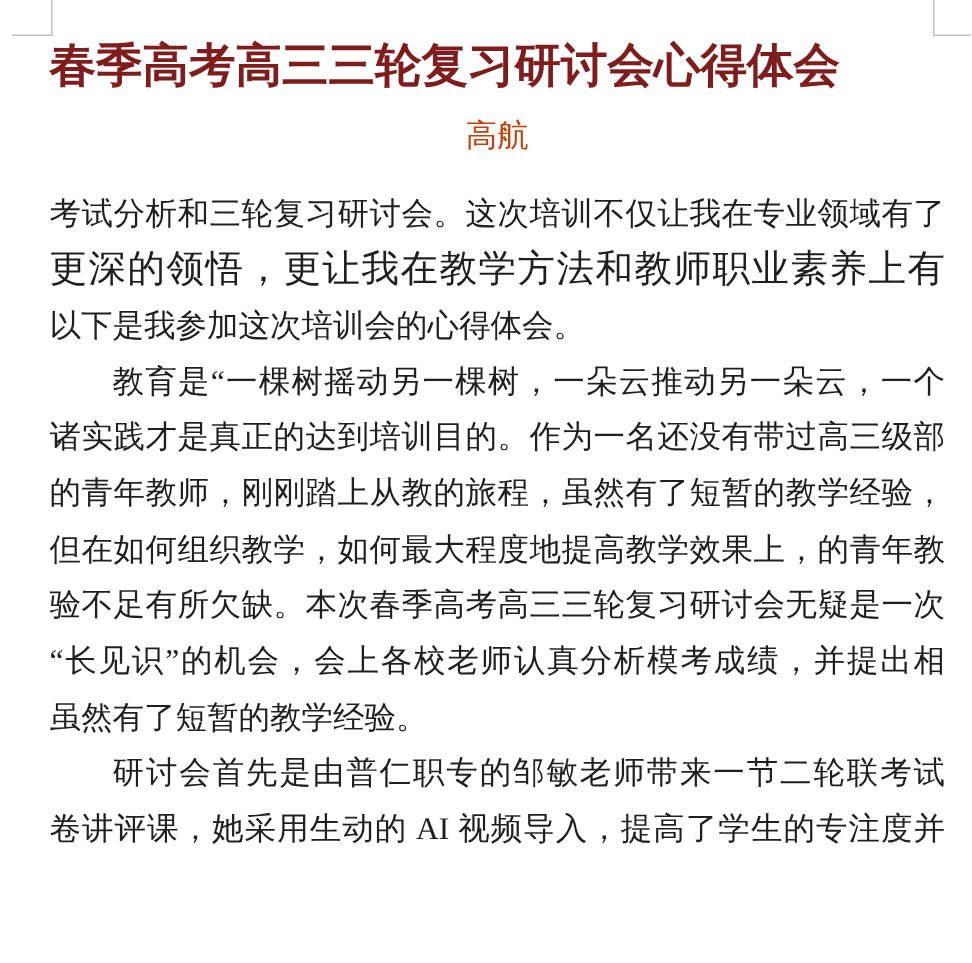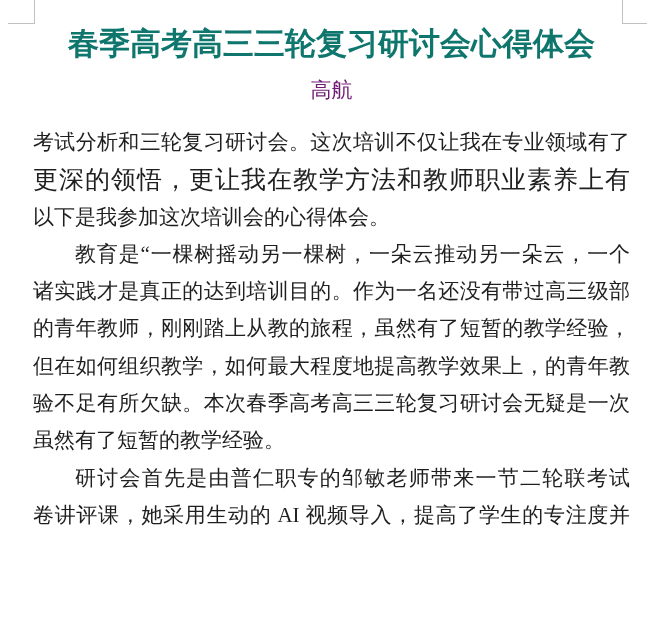--- a/index.html
+++ b/index.html
@@ -31,30 +31,30 @@
     position: absolute;
     left: 33px; top: 0;
     width: 597px;
   }
   .title {
     margin: 24px 0 0 0;
     font-family: "Liberation Sans", sans-serif;
     font-weight: bold;
     font-size: 31px;
     line-height: 40px;
-    text-align: center;
-    color: #0f766e;
+    text-align: left;
+    color: #7f1d1d;
     white-space: nowrap;
   }
   .author {
     margin-top: 11px;
     font-size: 21px;
     line-height: 30px;
     text-align: center;
-    color: #701a75;
+    color: #c2410c;
   }
   .body-text {
     margin-top: 19px;
     font-size: 21px;
   }
   .line {
     height: 37.3px;
     line-height: 37.3px;
     overflow: hidden;
     text-align: justify;
@@ -85,20 +85,21 @@
         <div class="line full tight">更深的领悟，更让我在教学方法和教师职业素养上有了心得认识，</div>
         <div class="line last">以下是我参加这次培训会的心得体会。</div>
       </div>
 
       <div class="paragraph">
         <div class="line full first">教育是“一棵树摇动另一棵树，一朵云推动另一朵云，一个</div>
         <div class="line full">诸实践才是真正的达到培训目的。作为一名还没有带过高三级部</div>
         <div class="line full">的青年教师，刚刚踏上从教的旅程，虽然有了短暂的教学经验，</div>
         <div class="line full">但在如何组织教学，如何最大程度地提高教学效果上，的青年教师</div>
         <div class="line full">验不足有所欠缺。本次春季高考高三三轮复习研讨会无疑是一次</div>
+        <div class="line full">“长见识”的机会，会上各校老师认真分析模考成绩，并提出相</div>
         <div class="line last">虽然有了短暂的教学经验。</div>
       </div>
 
       <div class="paragraph">
         <div class="line full first">研讨会首先是由普仁职专的邹敏老师带来一节二轮联考试</div>
         <div class="line full">卷讲评课，她采用生动的 AI 视频导入，提高了学生的专注度并</div>
       </div>
 
     </div>
   </div>

